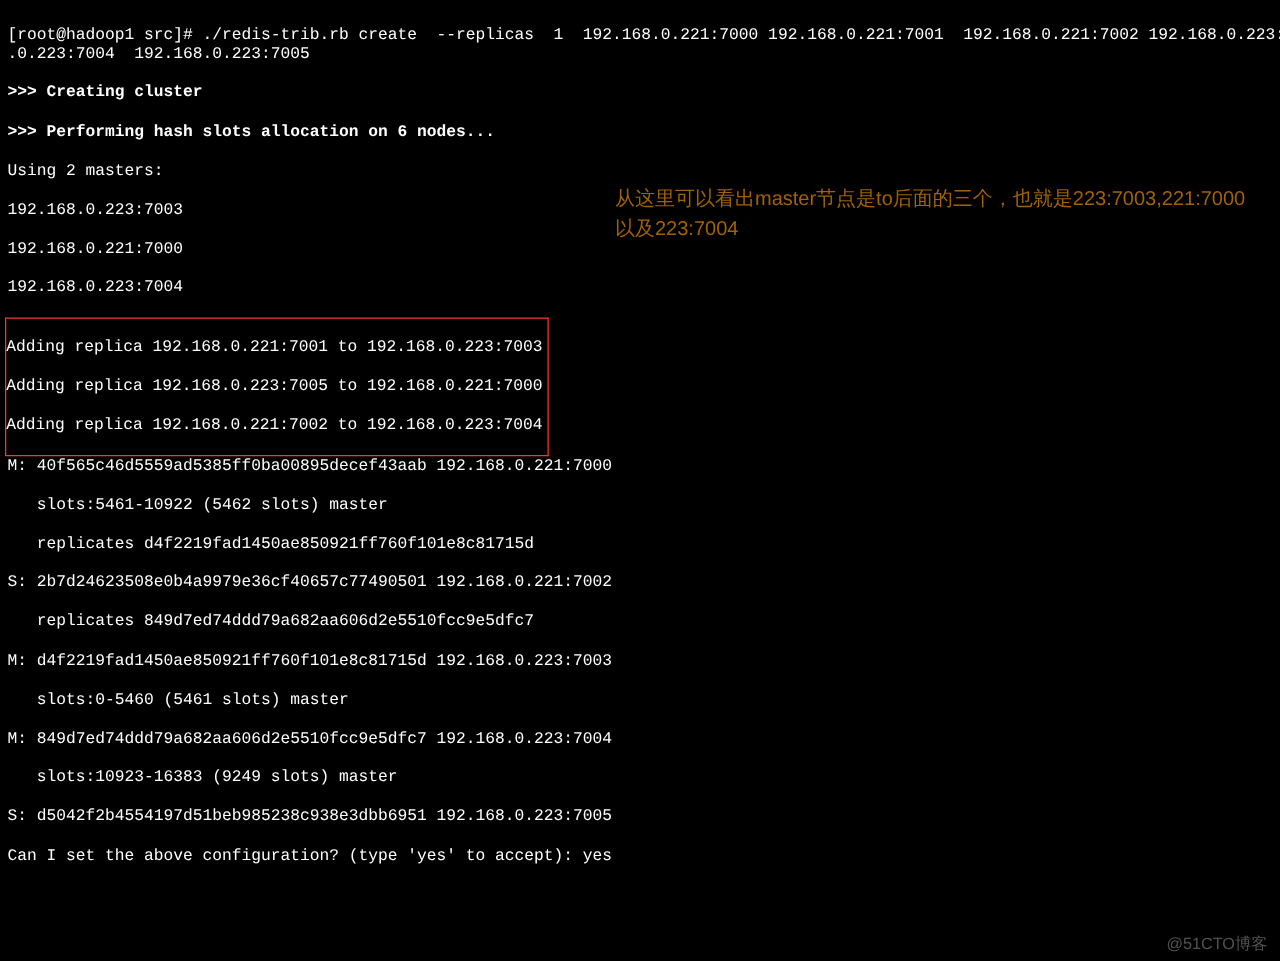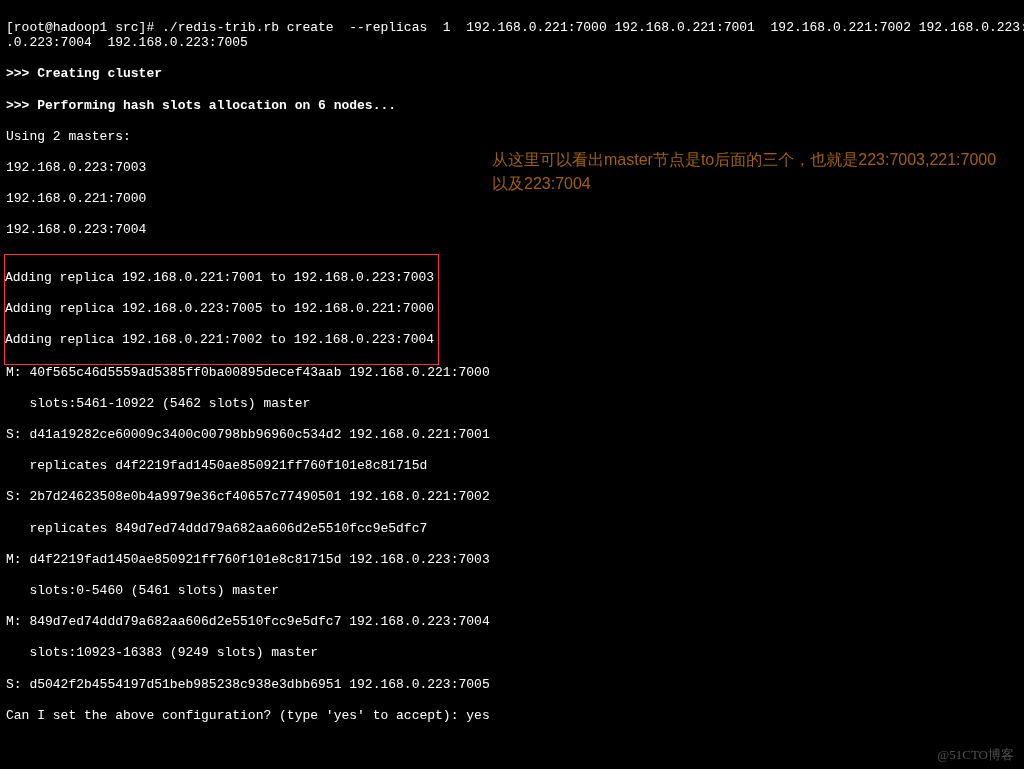--- a/index.html
+++ b/index.html
@@ -37,21 +37,21 @@
     font-size: 16px;
     line-height: 1.5;
     width: 520px;
     margin-top: 32px;
   }
   .watermark {
     position: absolute;
     right: 10px;
     bottom: 6px;
     color: #666;
-    font-family: Liberation Serif, serif;
+    font-family: Liberation Sans, sans-serif;
     font-size: 13px;
     opacity: 0.8;
   }
 </style>
 </head>
 <body>
 
 <div class="terminal">
 <div class="line">[root@hadoop1 src]# ./redis-trib.rb create  --replicas  1  192.168.0.221:7000 192.168.0.221:7001  192.168.0.221:7002 192.168.0.223:7003  192.168
 .0.223:7004  192.168.0.223:7005</div>
@@ -61,21 +61,20 @@
 <div class="line">192.168.0.223:7003</div>
 <div class="line">192.168.0.221:7000</div>
 <div class="line">192.168.0.223:7004</div>
 <div class="box">
 <div class="line">Adding replica 192.168.0.221:7001 to 192.168.0.223:7003</div>
 <div class="line">Adding replica 192.168.0.223:7005 to 192.168.0.221:7000</div>
 <div class="line">Adding replica 192.168.0.221:7002 to 192.168.0.223:7004</div>
 </div>
 <div class="line">M: 40f565c46d5559ad5385ff0ba00895decef43aab 192.168.0.221:7000</div>
 <div class="line">   slots:5461-10922 (5462 slots) master</div>
-<div class="line">S: d41a19282ce60009c3400c00798bb96960c534d2 192.168.0.221:7001</div>
 <div class="line">   replicates d4f2219fad1450ae850921ff760f101e8c81715d</div>
 <div class="line">S: 2b7d24623508e0b4a9979e36cf40657c77490501 192.168.0.221:7002</div>
 <div class="line">   replicates 849d7ed74ddd79a682aa606d2e5510fcc9e5dfc7</div>
 <div class="line">M: d4f2219fad1450ae850921ff760f101e8c81715d 192.168.0.223:7003</div>
 <div class="line">   slots:0-5460 (5461 slots) master</div>
 <div class="line">M: 849d7ed74ddd79a682aa606d2e5510fcc9e5dfc7 192.168.0.223:7004</div>
 <div class="line">   slots:10923-16383 (9249 slots) master</div>
 <div class="line">S: d5042f2b4554197d51beb985238c938e3dbb6951 192.168.0.223:7005</div>
 <div class="line">Can I set the above configuration? (type 'yes' to accept): yes</div>
 

